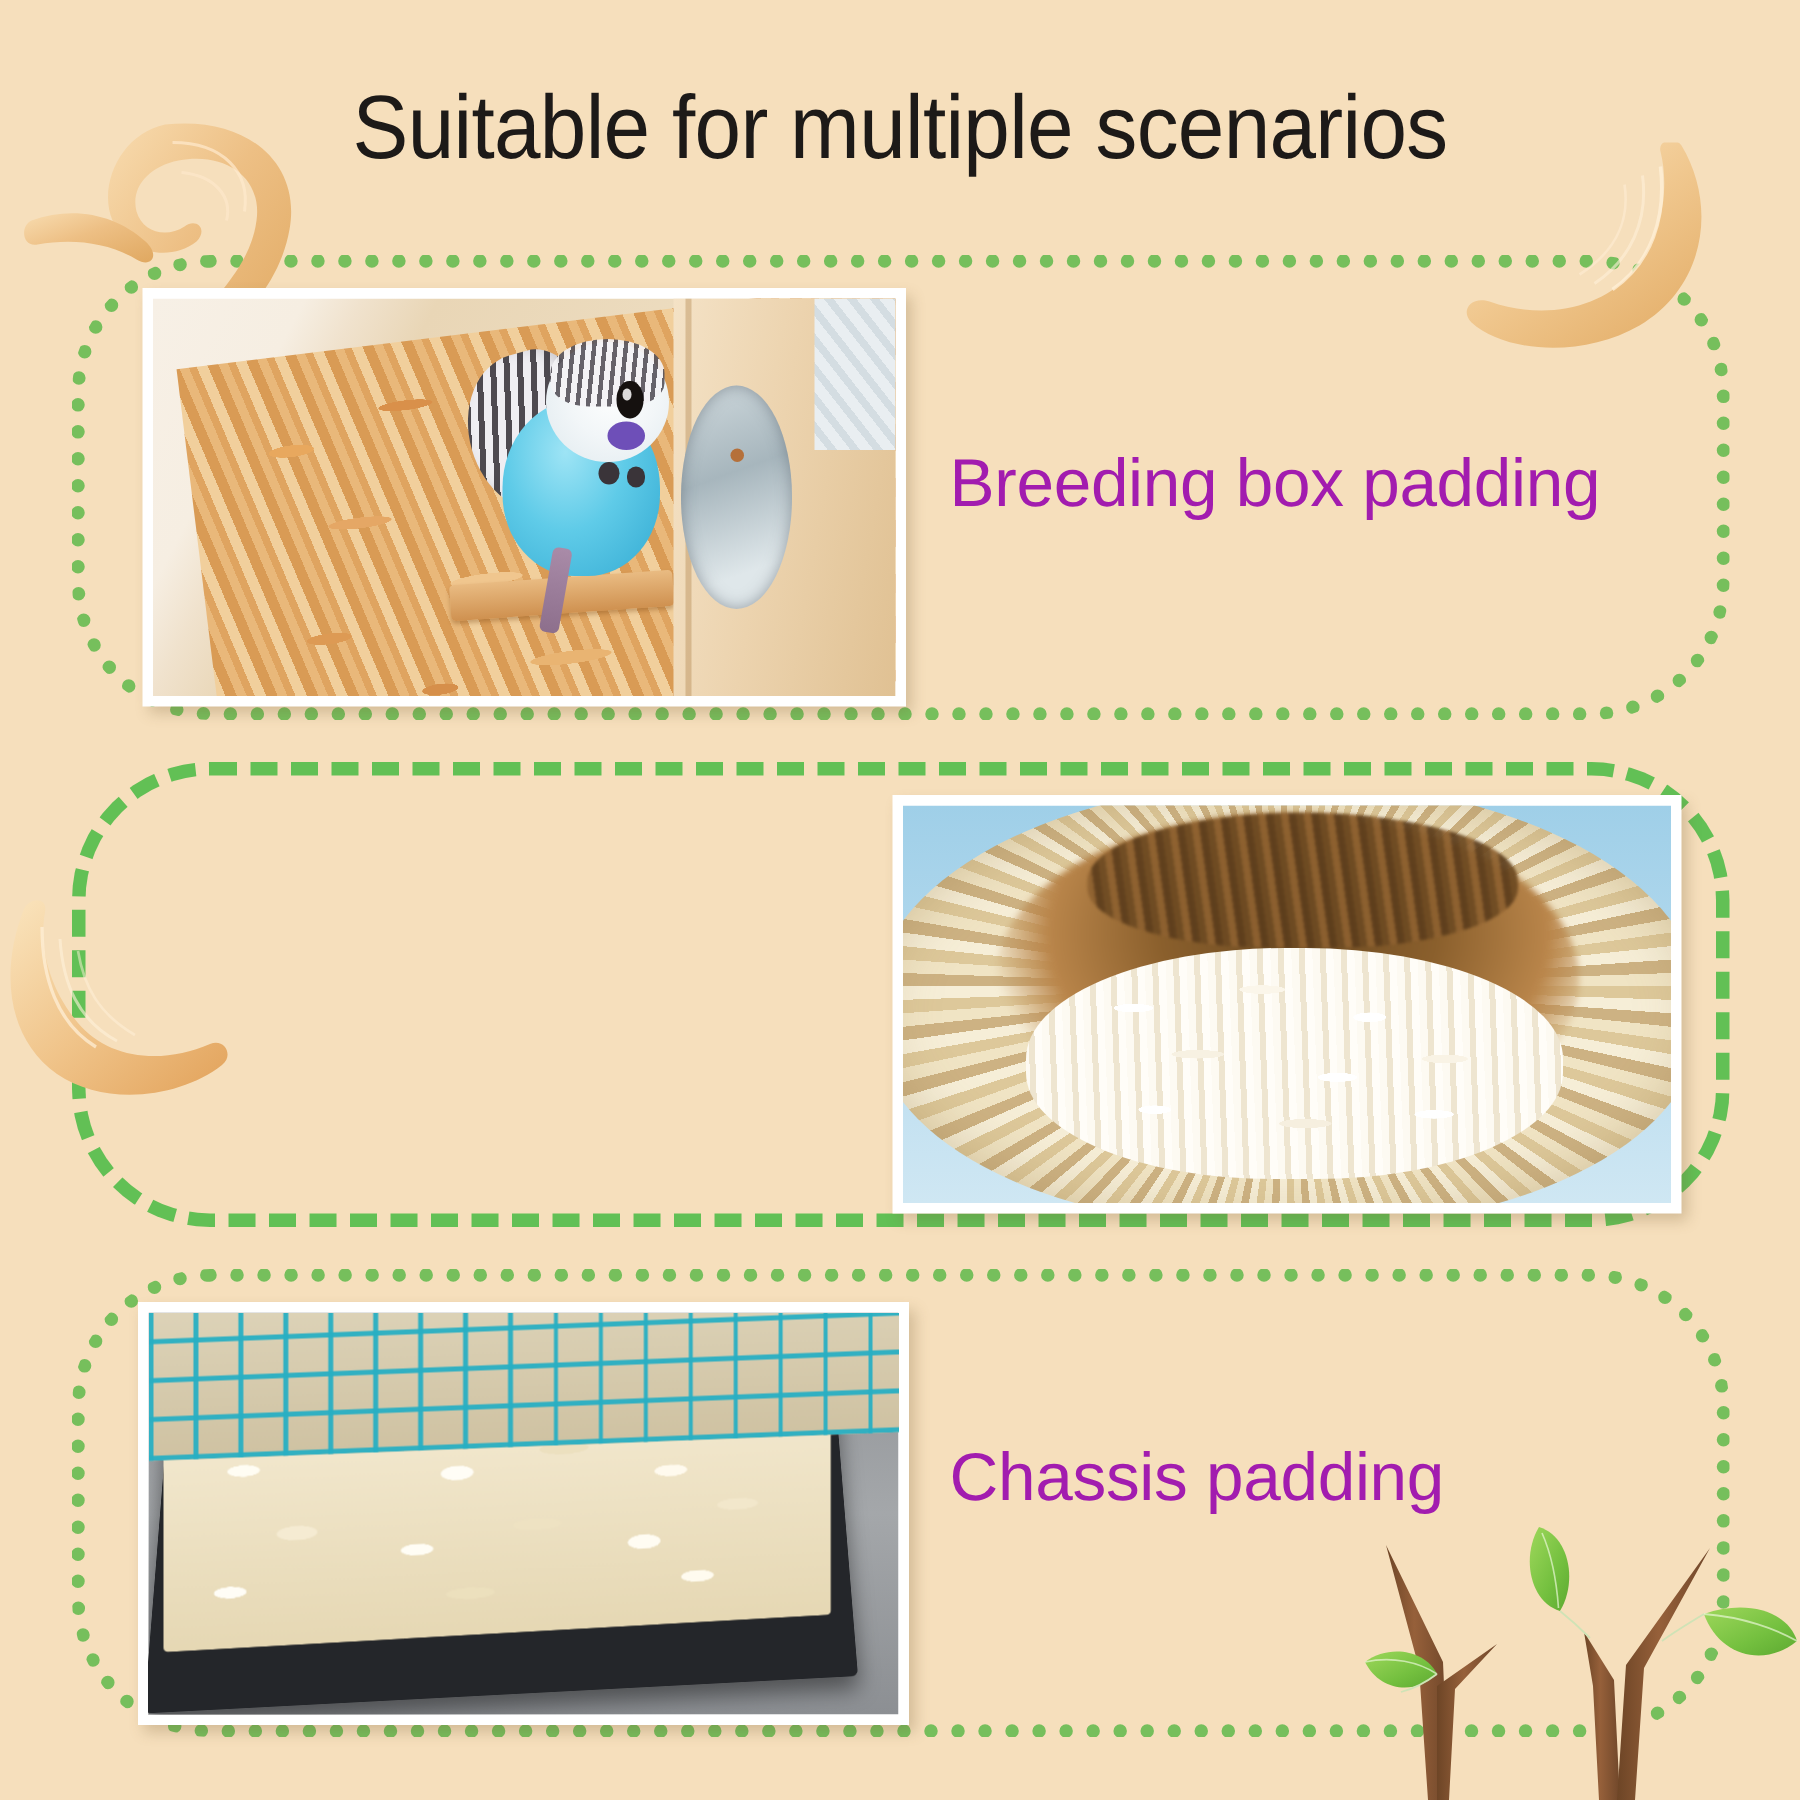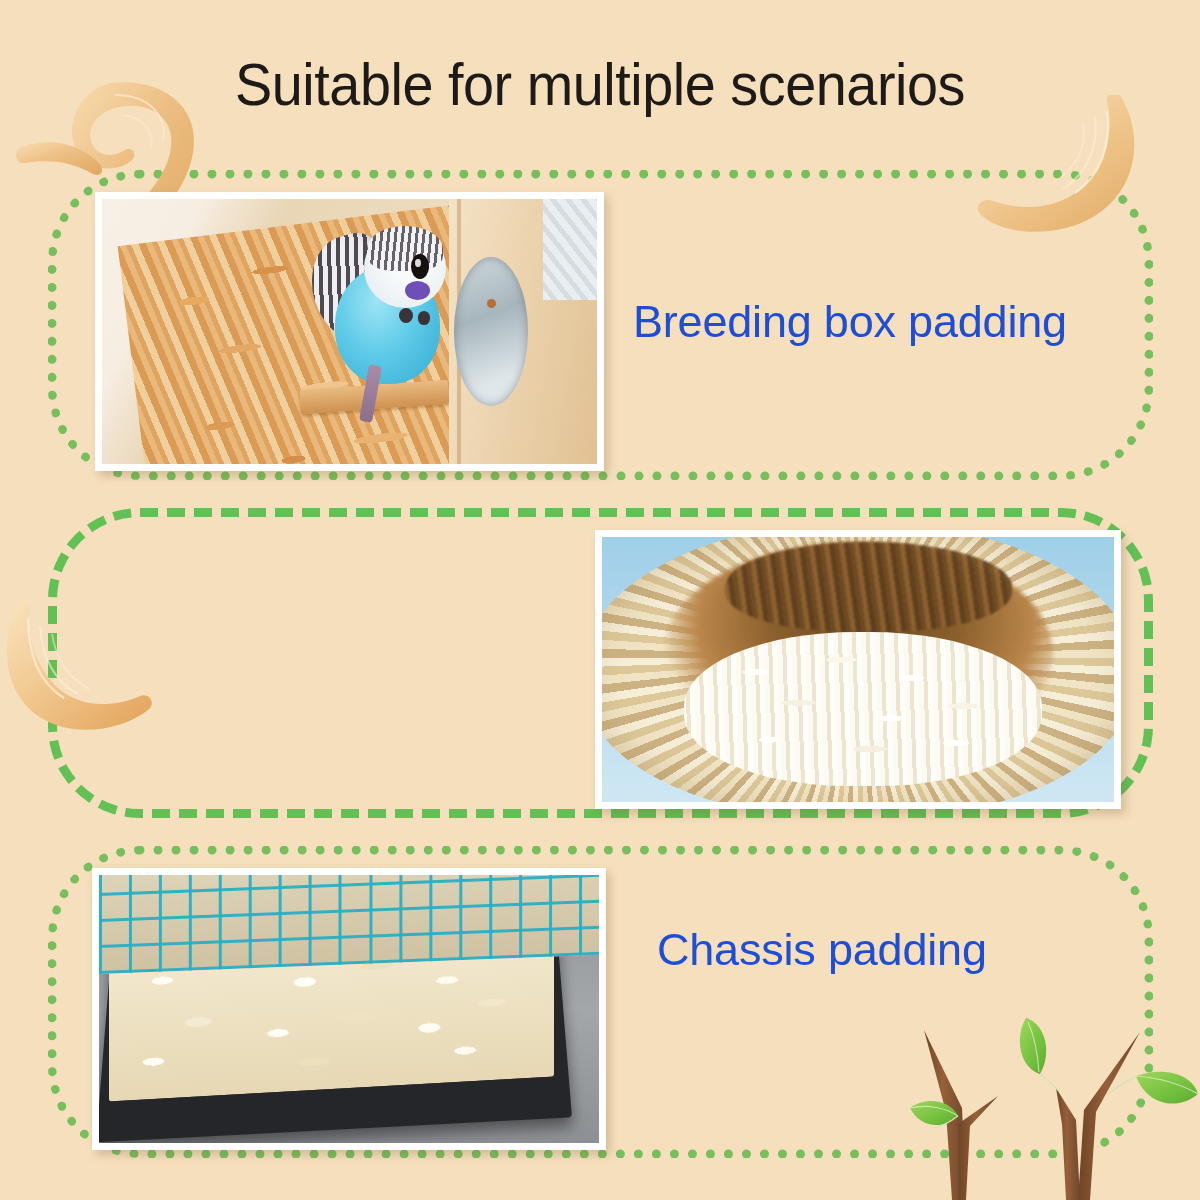--- a/index.html
+++ b/index.html
@@ -69,28 +69,28 @@
 
   #photo-1 { left: 95px;  top: 192px; width: 495px; height: 265px; }
   #photo-2 { left: 595px; top: 530px; width: 512px; height: 265px; }
   #photo-3 { left: 92px;  top: 868px; width: 500px; height: 268px; }
 
   
   .label {
     position: absolute;
     font-size: 45px;
     font-weight: 400;
-    color: #1d4ed8;
+    color: #a21caf;
     white-space: nowrap;
     z-index: 6;
     letter-spacing: -0.2px;
   }
   #label-1 { left: 633px; top: 296px; }
   #label-2 { left: 228px; top: 628px; }
-  #label-3 { left: 633px; top: 924px; margin-left: 24px; }
+  #label-3 { left: 633px; top: 959px; }
 
   
   .p1-bg {
     position: absolute; inset: 0;
     background:
       linear-gradient(118deg, #f7f0e6 0%, #f6eee2 16%, #f0e2cd 22%, #e9d6b6 30%, #f2e5cd 100%);
   }
   .p1-wood {
     position: absolute;
     left: 6%; top: 6%; width: 100%; height: 100%;

